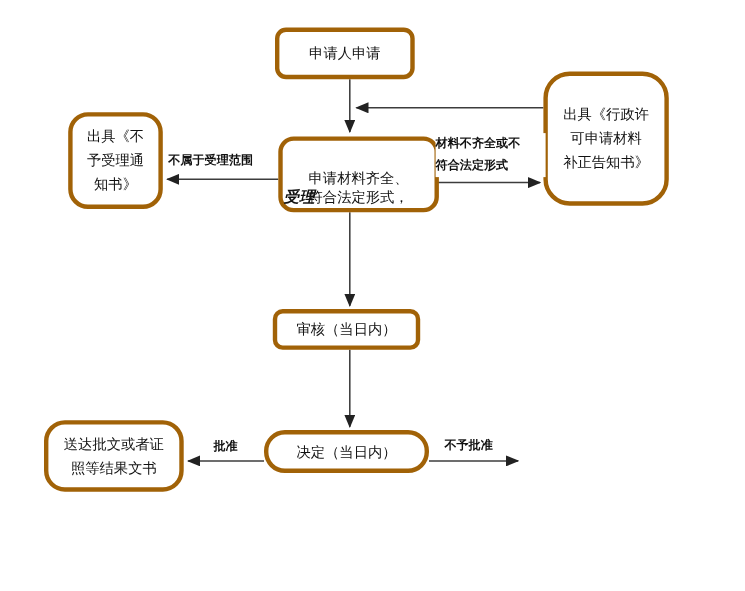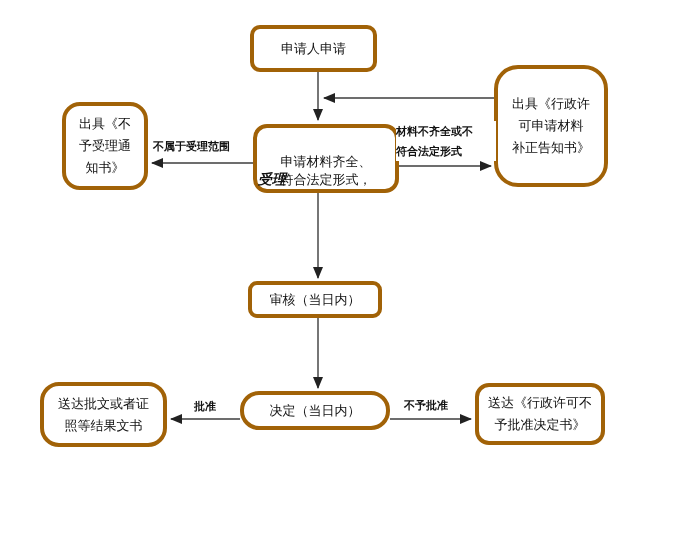--- a/index.html
+++ b/index.html
@@ -106,22 +106,20 @@
 可申请材料
 补正告知书》</div>
 
   <div class="node n-review">审核（当日内）</div>
 
   <div class="node n-decision">决定（当日内）</div>
 
   <div class="node n-approval">送达批文或者证
 照等结果文书</div>
 
-  <div class="node n-denial">送达《行政许可不
-予批准决定书》</div>
 
   <div class="edge-label l-scope">不属于受理范围</div>
 
   <div class="edge-label l-materials">材料不齐全或不
 符合法定形式</div>
 
   <div class="edge-label l-approve">批准</div>
 
   <div class="edge-label l-deny">不予批准</div>
 

